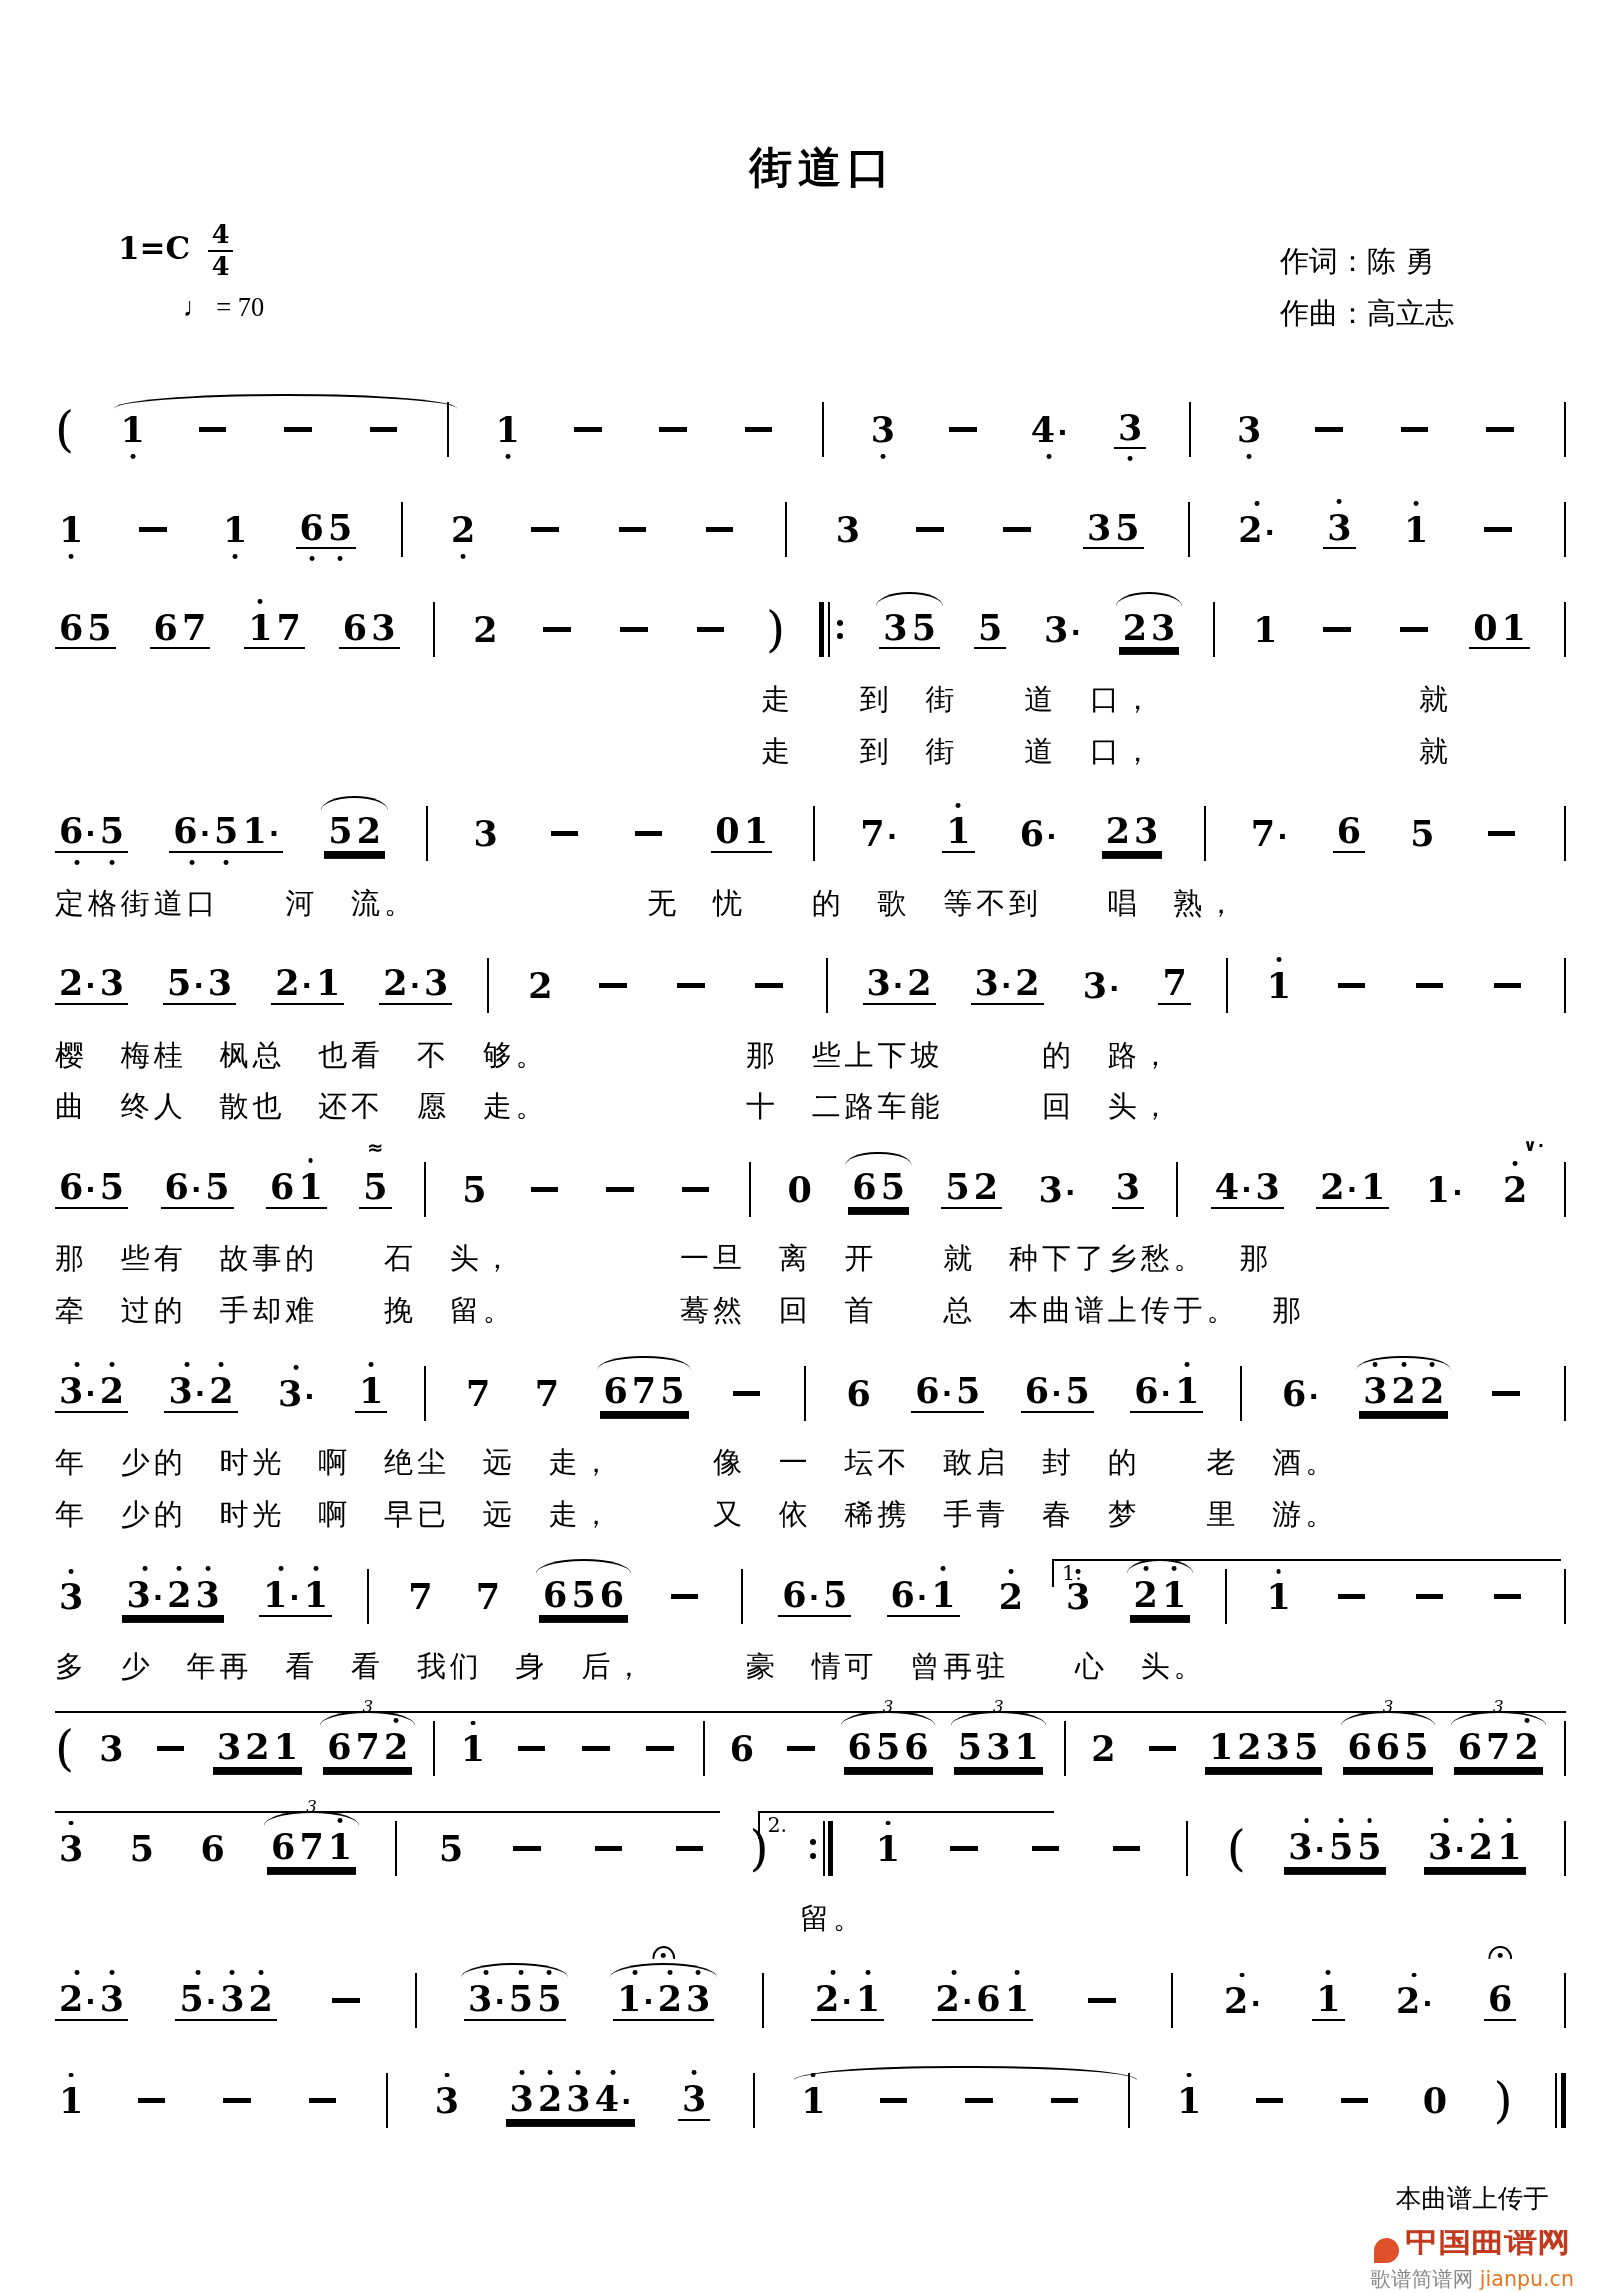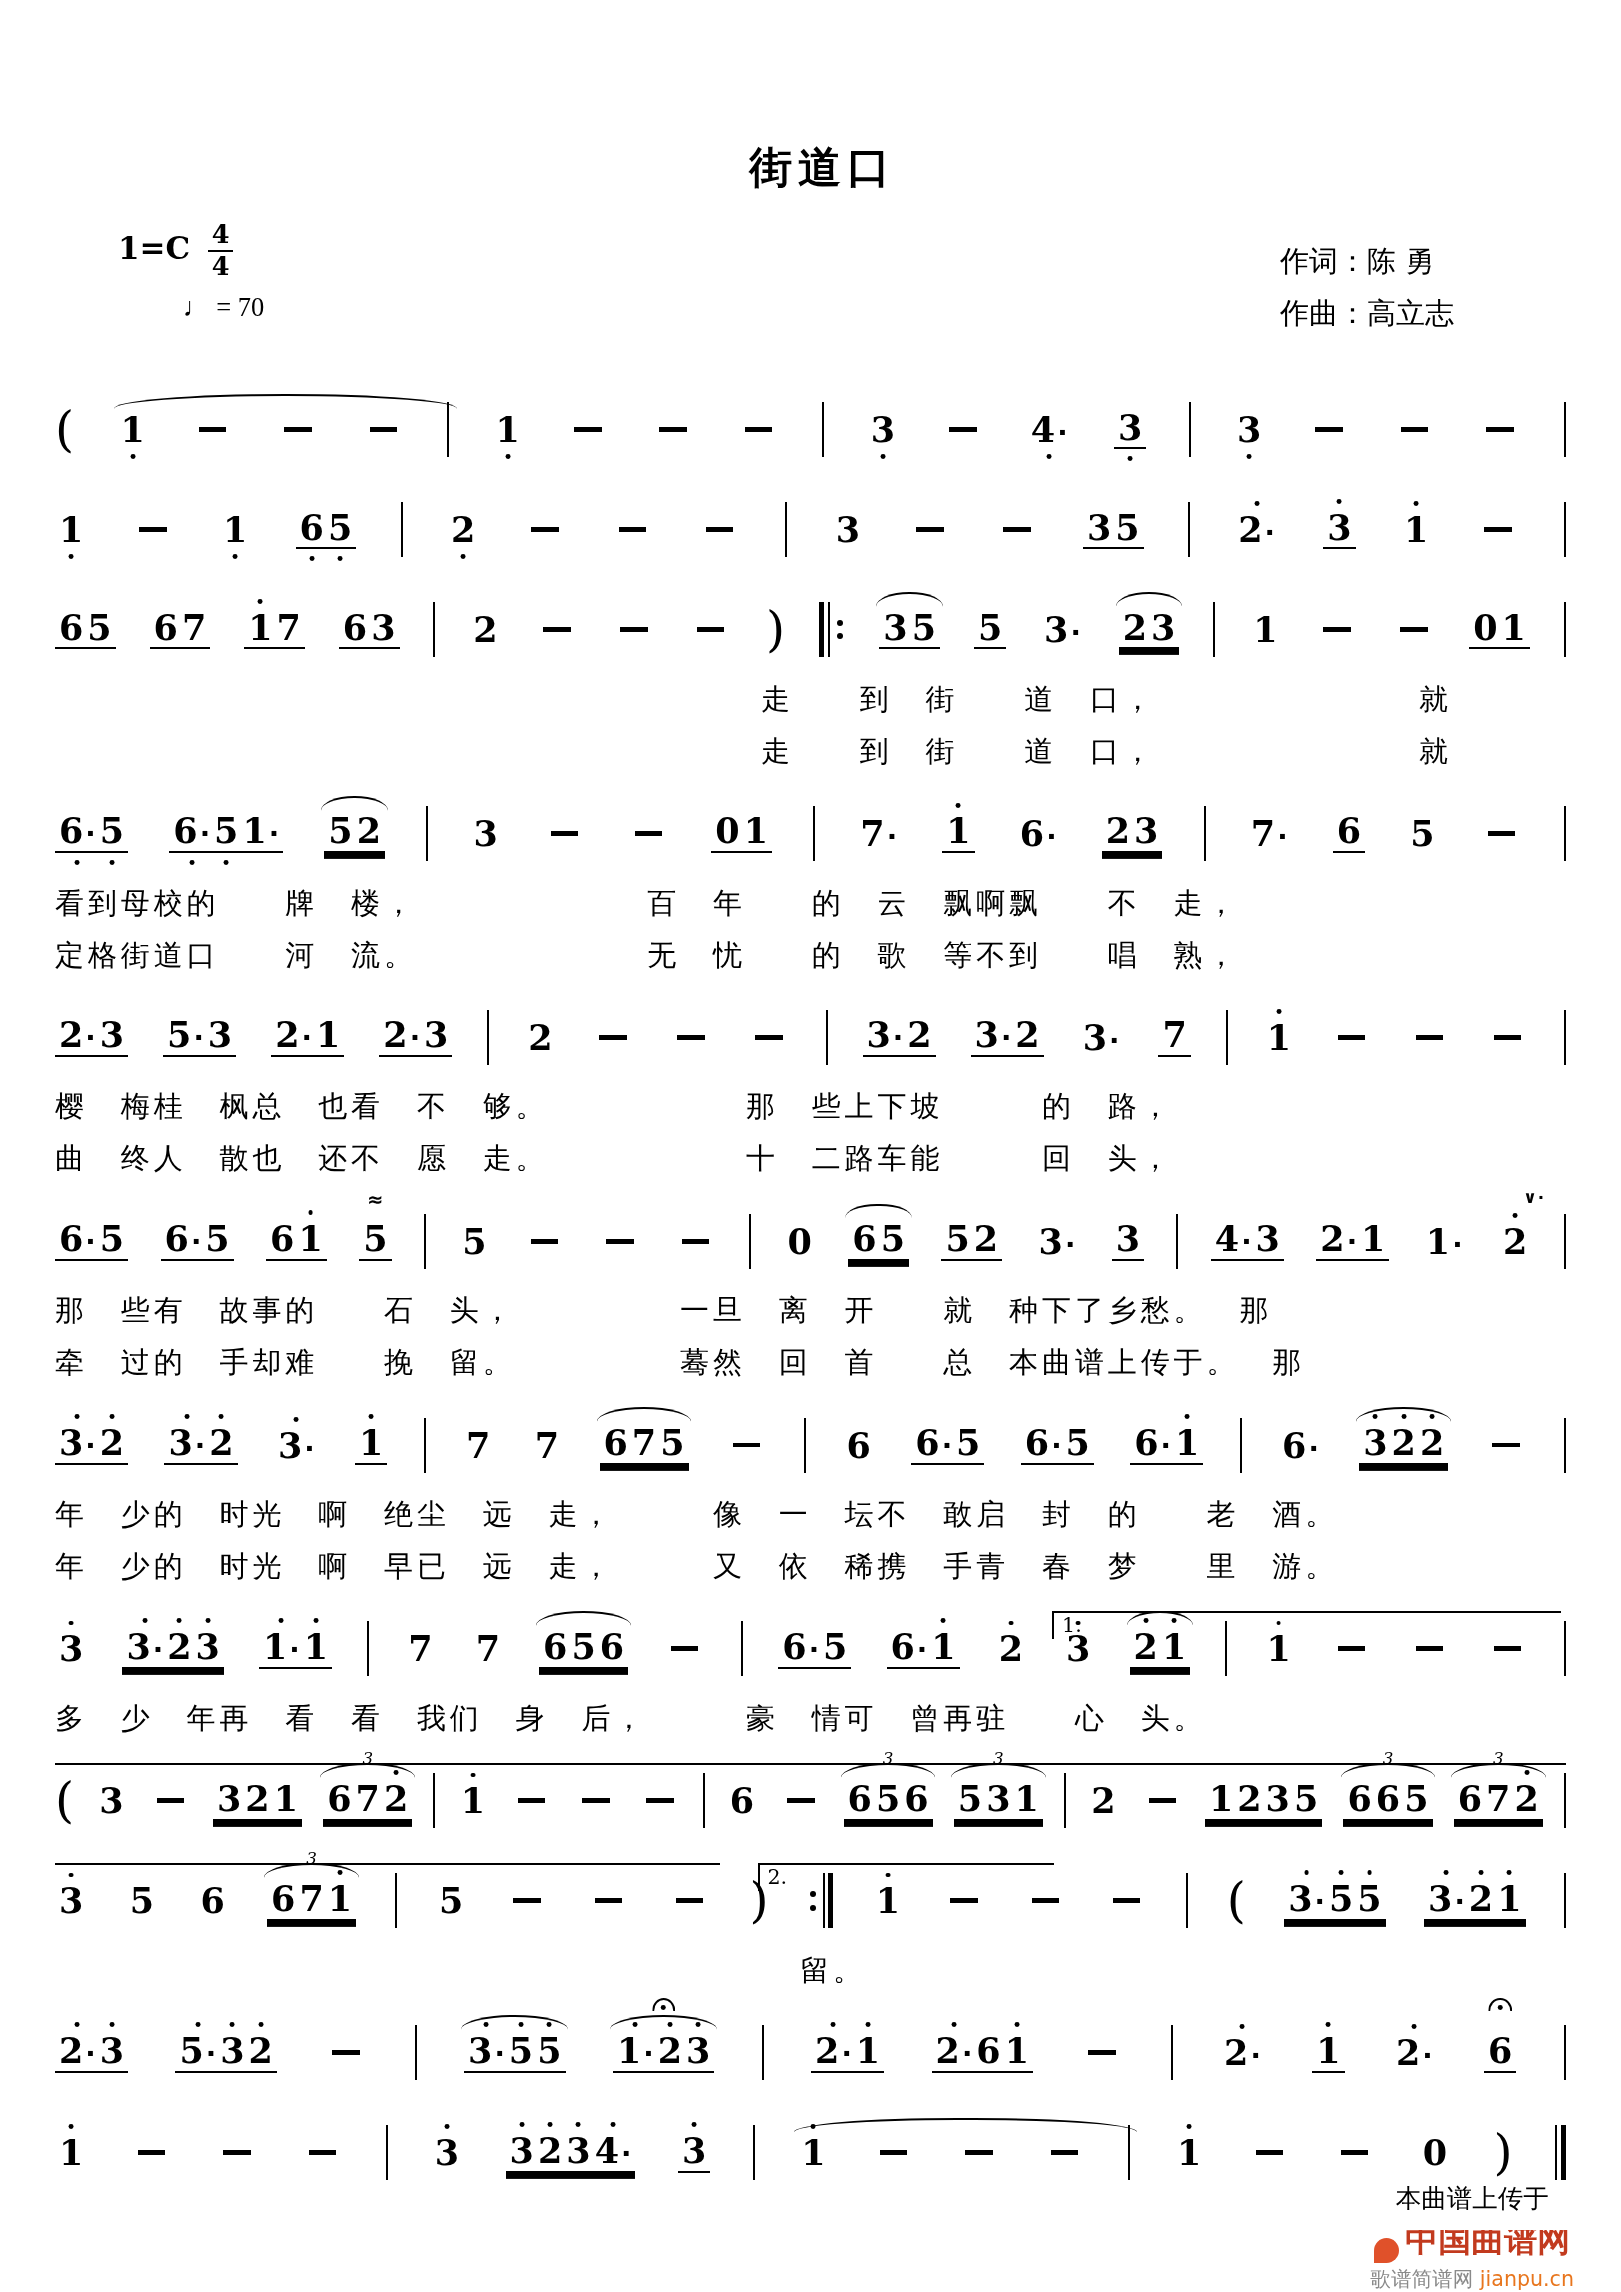--- a/index.html
+++ b/index.html
@@ -279,21 +279,20 @@
           </span>
           <span class="cluster u1">
             <span class="note"><span class="dg">6</span></span>
           </span>
           <span class="cluster">
             <span class="note"><span class="dg">5</span></span>
           </span>
           <span class="dash"></span>
           <span class="bar"></span>
         </div>
-      <div class="lyr">看到母校的　　牌　楼，　　　　　　　百　年　　的　云　飘啊飘　　不　走，</div>
       <div class="lyr">定格街道口　　河　流。　　　　　　　无　忧　　的　歌　等不到　　唱　熟，</div>
     </div>
 
     <div class="sys">
       <div class="noteline">
           <span class="cluster u1">
             <span class="note"><span class="dg">2</span><span class="aug">·</span></span>
             <span class="note"><span class="dg">3</span></span>
           </span>
           <span class="cluster u1">

